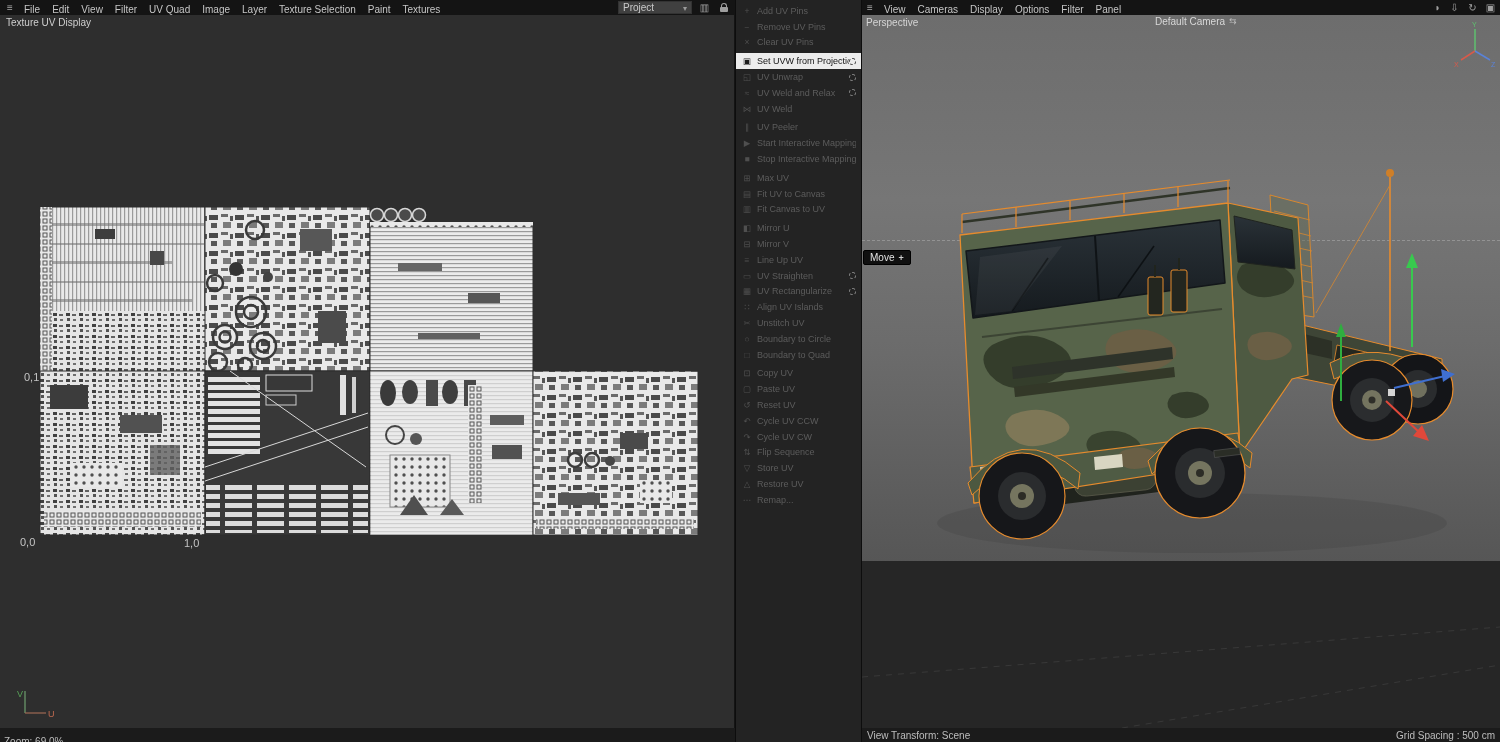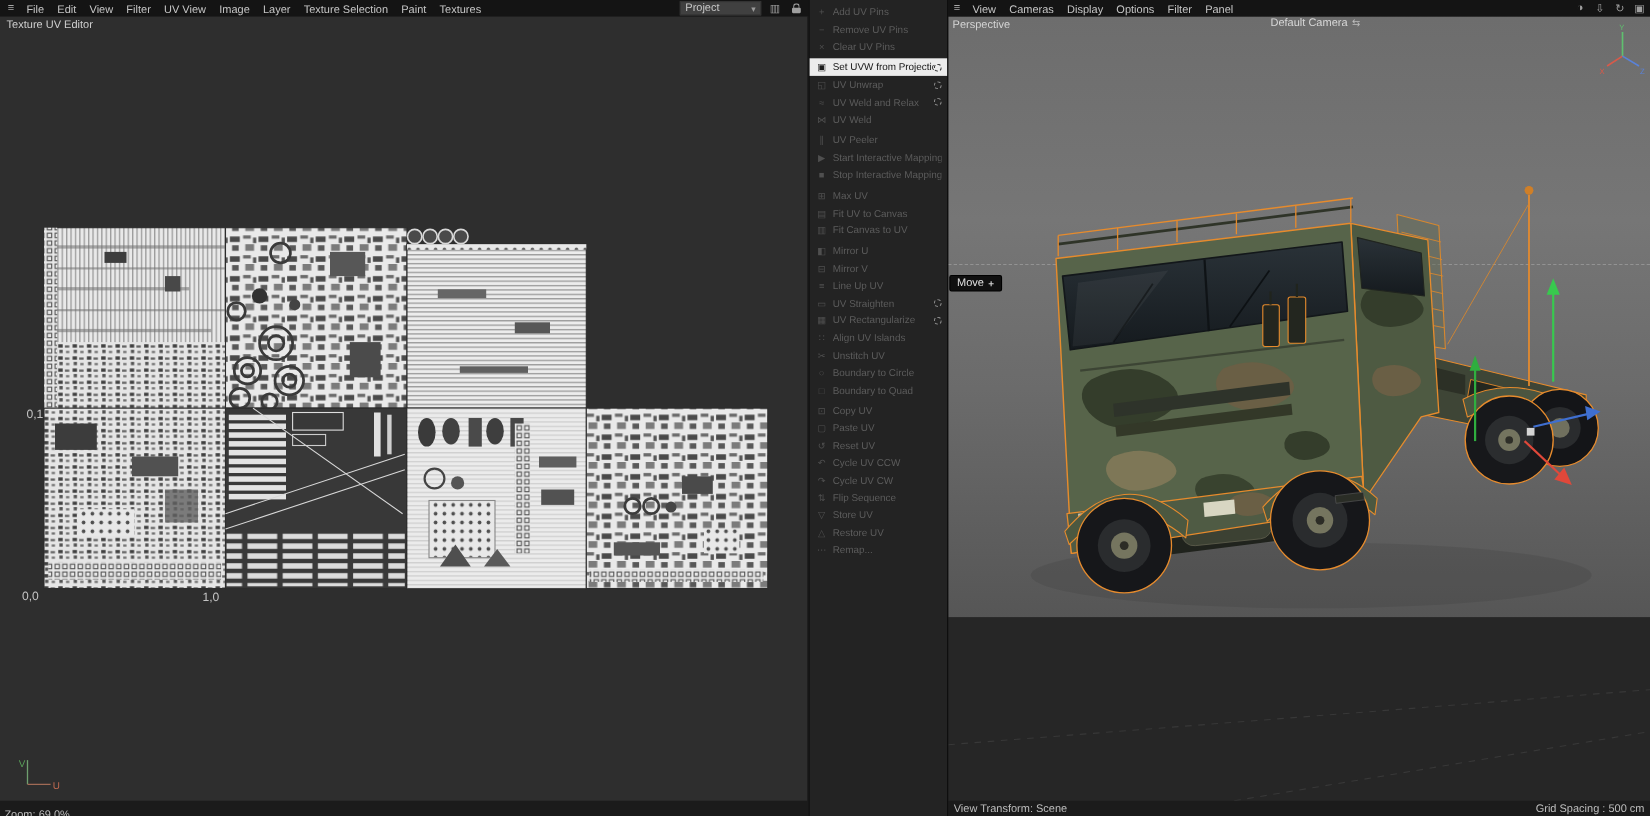--- a/index.html
+++ b/index.html
@@ -70,21 +70,21 @@
 <div class="app">
 
   <div class="topbar">
     <div class="tb-left">
       <span class="hamburger">≡</span>
       <nav id="left-menubar" class="menubar">
           <span class="mb-item">File</span>
           <span class="mb-item">Edit</span>
           <span class="mb-item">View</span>
           <span class="mb-item">Filter</span>
-          <span class="mb-item">UV View</span>
+          <span class="mb-item">UV Quad</span>
           <span class="mb-item">Image</span>
           <span class="mb-item">Layer</span>
           <span class="mb-item">Texture Selection</span>
           <span class="mb-item">Paint</span>
           <span class="mb-item">Textures</span>
         </nav>
     </div>
     <div class="tb-mid">
       <div class="dropdown">
         <span>Project</span>
@@ -110,21 +110,21 @@
     </div>
     <div class="tb-right-icons">
       <span class="tb-icon">◑</span>
       <span class="tb-icon">⇩</span>
       <span class="tb-icon">↻</span>
       <span class="tb-icon">▣</span>
     </div>
   </div>
 
   <div class="uv-editor">
-    <div class="panel-title">Texture UV Editor</div>
+    <div class="panel-title">Texture UV Display</div>
 
     <svg class="uv-canvas" width="735" height="713" viewBox="0 0 735 713">
       <defs>
         <pattern id="pv" width="4" height="4" patternUnits="userSpaceOnUse">
           <rect width="4" height="4" fill="#e9e9e9"></rect>
             <rect width="1.2" height="4" fill="#9b9b9b"></rect>
         </pattern>
         <pattern id="ph" width="6" height="4" patternUnits="userSpaceOnUse">
           <rect width="6" height="4" fill="#ececec"></rect>
             <rect width="6" height="1.2" fill="#9b9b9b"></rect>

